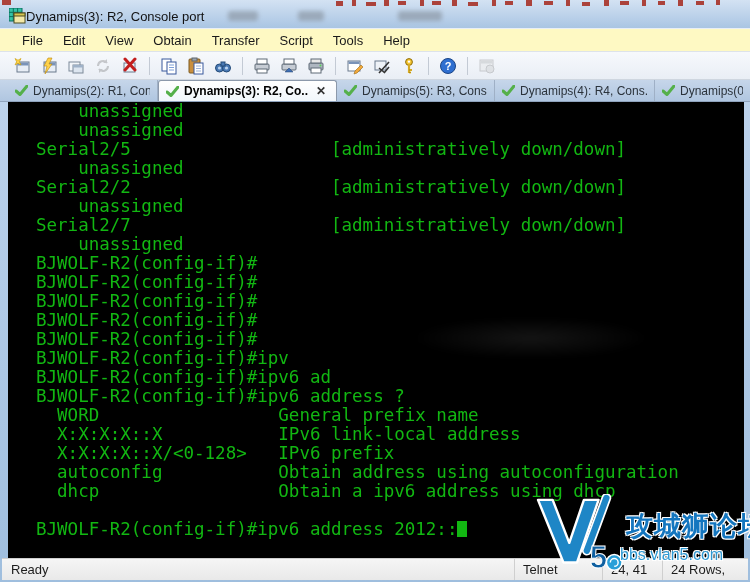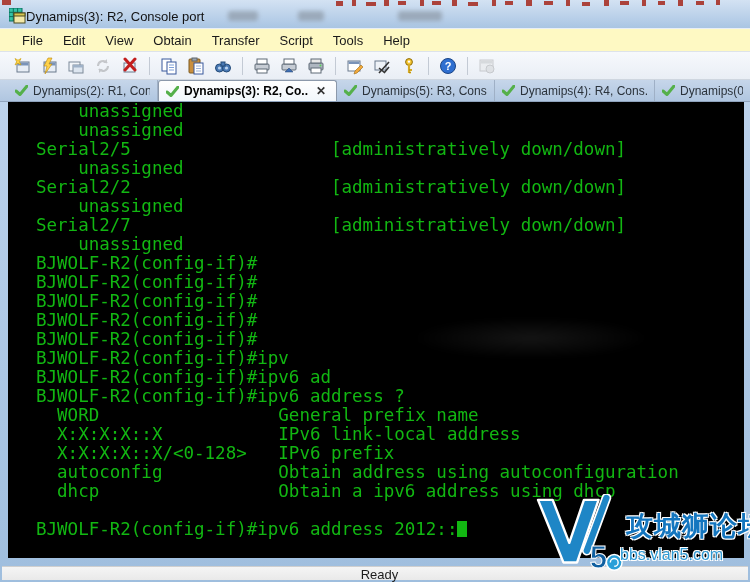--- a/index.html
+++ b/index.html
@@ -51,23 +51,23 @@
   .terminal { position:absolute; left:8px; top:102px; width:736px; height:456px; background:#000;
               font-family:"DejaVu Sans Mono",monospace; font-size:17.5px; line-height:19px;
               color:#12b712; padding-left:3px; overflow:hidden; cursor:text; }
   .tline { height:19px; white-space:pre; }
   .tcursor { display:none; }
   .tcursor.cursor { display:inline-block; width:10px; height:16px; background:#12b712; vertical-align:-2px; }
   .smudge { position:absolute; left:405px; top:215px; width:235px; height:42px;
             background:radial-gradient(ellipse,rgba(40,40,40,.5),transparent 70%); filter:blur(2px); }
 
   
-  .statusbar { position:absolute; left:2px; right:2px; bottom:2px; height:14px;
+  .statusbar { position:absolute; left:2px; right:2px; bottom:2px; height:22px;
                background:linear-gradient(#f5f5f5,#e9e9e9); border-top:1px solid #cfcfcf;
-               display:flex; align-items:center; font-size:13px; color:#1c1c1c;flex-direction:column; }
+               display:flex; align-items:center; font-size:13px; color:#1c1c1c; }
   .status-left { flex:1; padding-left:9px; }
   .statusseg { border-left:1px solid #cfcfcf; height:100%; display:flex; align-items:center;
                padding:0 8px; white-space:nowrap; overflow:hidden; }
   .statusseg:nth-of-type(1){ width:88px;margin-left:7px; } .statusseg:nth-of-type(2){ width:60px; }
   .statusseg:nth-of-type(3){ width:86px; }
 
   
   .watermark { position:absolute; left:534px; top:492px; width:216px; height:90px; z-index:30; pointer-events:none; }
   .wm-logo { position:absolute; left:0; top:2px; width:94px; height:86px; }
   .wm-name { position:absolute; left:92px; top:16px; font-size:27px; font-weight:bold; color:#1476bf;

